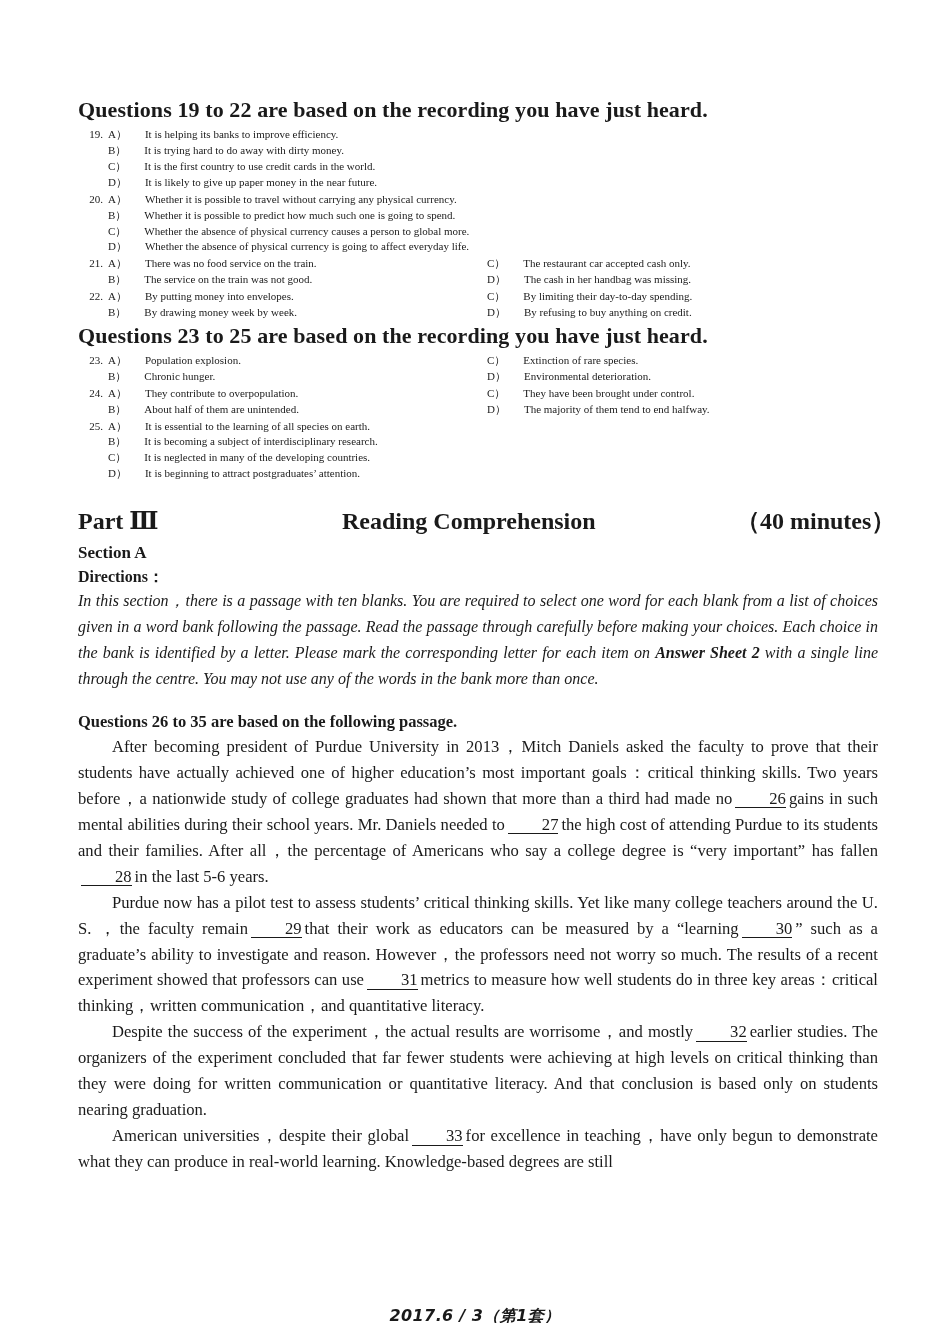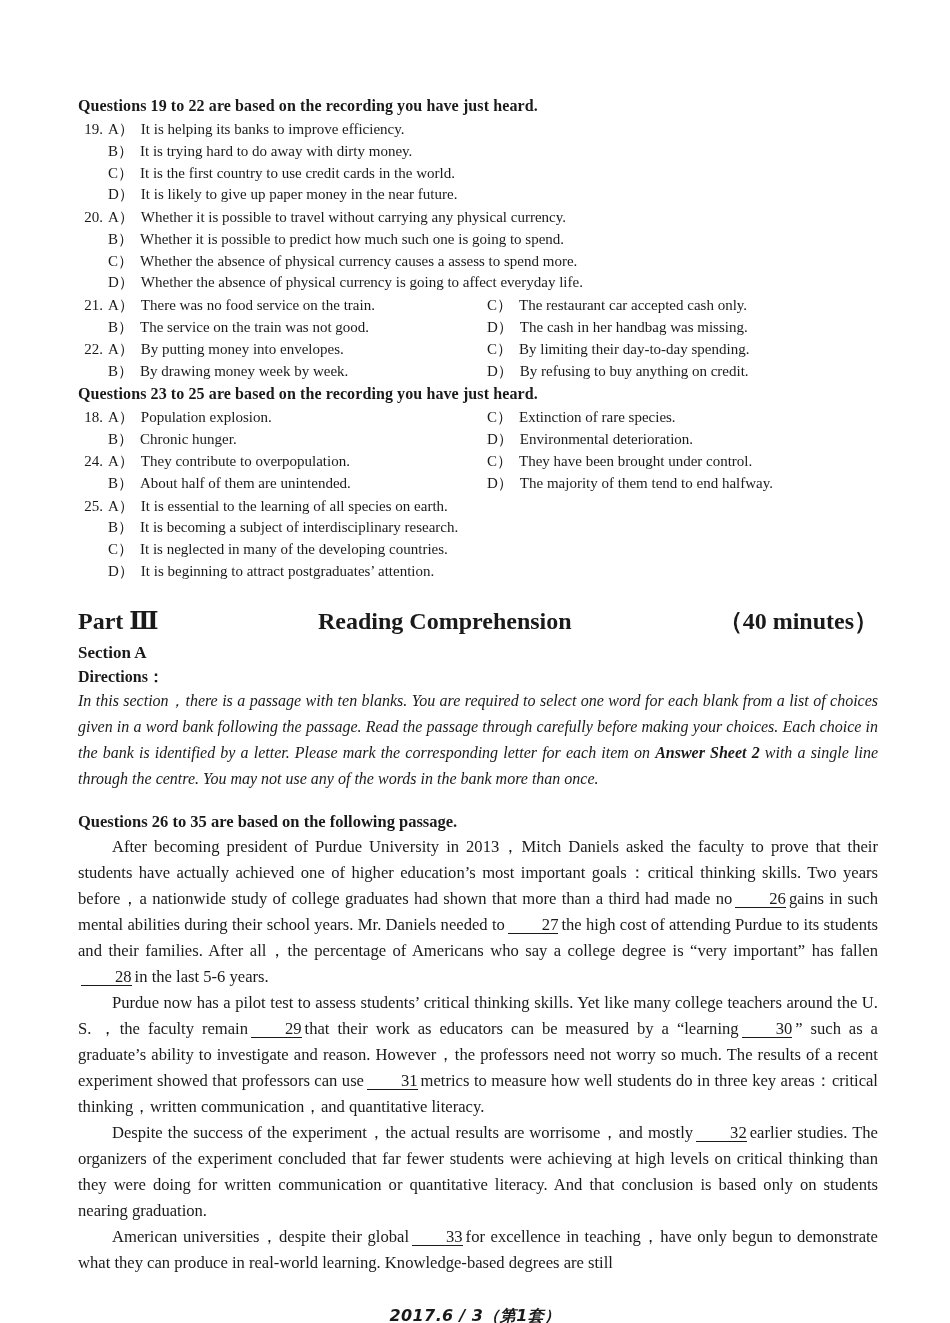--- a/index.html
+++ b/index.html
@@ -18,32 +18,32 @@
   .page {
     position: absolute;
     left: 78px;
     top: 96px;
     width: 800px;
   }
 
   
   .qheader {
     font-weight: bold;
-    font-size: 16px;
+    font-size: 22px;
     letter-spacing: .1px;
     margin: 0 0 3px 0;
     line-height: 1.28;
   }
   .qblock { margin: 0 0 1px 0; }
 
   .qrow {
     display: flex;
     align-items: flex-start;
     line-height: 1.445;
-    font-size: 15px;
+    font-size: 11px;
   }
   .qnum {
     width: 30px;
     flex: 0 0 30px;
     text-align: right;
     padding-right: 5px;
     box-sizing: border-box;
   }
   .col {
     flex: 0 0 auto;
@@ -51,29 +51,30 @@
     align-items: flex-start;
   }
   .col-left  { width: 379px; }
   .col-right { width: 386px; }
   .col-wide  { width: 765px; }
   .opt-letter {
     flex: 0 0 auto;
     padding-right: 7px;
     white-space: nowrap;
   }
-  .opt-text { flex: 1 1 auto; }
+  .opt-text { flex: 1 1 auto; margin-left: 11px; }
 
   
   .part-line {
     display: flex;
     align-items: baseline;
     font-weight: bold;
     font-size: 24px;
     margin: 23px 0 6px 0;
+    gap: 24px;
   }
   .part-label { flex: 0 0 240px; }
   .part-title { flex: 0 0 370px; text-align: left; font-family: Liberation Serif, serif; }
   .part-time  { flex: 1 1 auto; text-align: right; white-space: nowrap; }
 
   .section-label {
     font-weight: bold;
     font-size: 17px;
     margin: 0 0 4px 0;
   }
@@ -195,21 +196,21 @@
       <span class="qnum"></span>
       <span class="col col-wide">
         <span class="opt-letter">B）</span>
         <span class="opt-text">Whether it is possible to predict how much such one is going to spend.</span>
       </span>
     </div>
     <div class="qrow">
       <span class="qnum"></span>
       <span class="col col-wide">
         <span class="opt-letter">C）</span>
-        <span class="opt-text">Whether the absence of physical currency causes a assess to spend more.</span>
+        <span class="opt-text">Whether the absence of physical currency causes a person to global more.</span>
       </span>
     </div>
     <div class="qrow">
       <span class="qnum"></span>
       <span class="col col-wide">
         <span class="opt-letter">D）</span>
         <span class="opt-text">Whether the absence of physical currency is going to affect everyday life.</span>
       </span>
     </div>
   </div>
@@ -261,21 +262,21 @@
         <span class="opt-letter">D）</span>
         <span class="opt-text">By refusing to buy anything on credit.</span>
       </span>
     </div>
   </div>
 
   <div class="qheader" style="margin-top:0;">Questions 23 to 25 are based on the recording you have just heard.</div>
 
   <div class="qblock">
     <div class="qrow">
-      <span class="qnum">18.</span>
+      <span class="qnum">23.</span>
       <span class="col col-left">
         <span class="opt-letter">A）</span>
         <span class="opt-text">Population explosion.</span>
       </span>
       <span class="col col-right">
         <span class="opt-letter">C）</span>
         <span class="opt-text">Extinction of rare species.</span>
       </span>
     </div>
     <div class="qrow">

